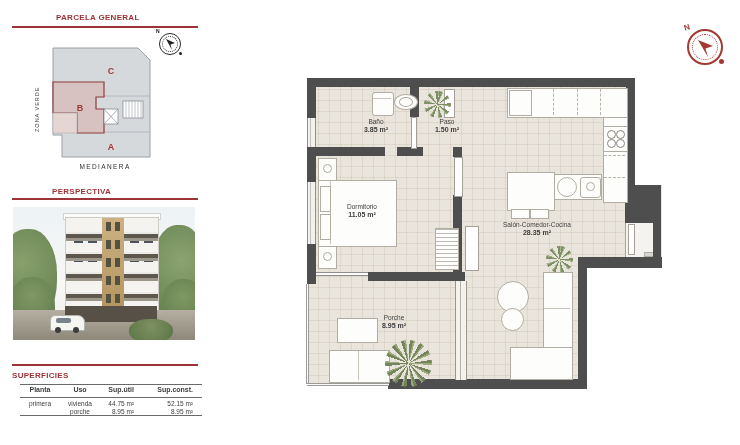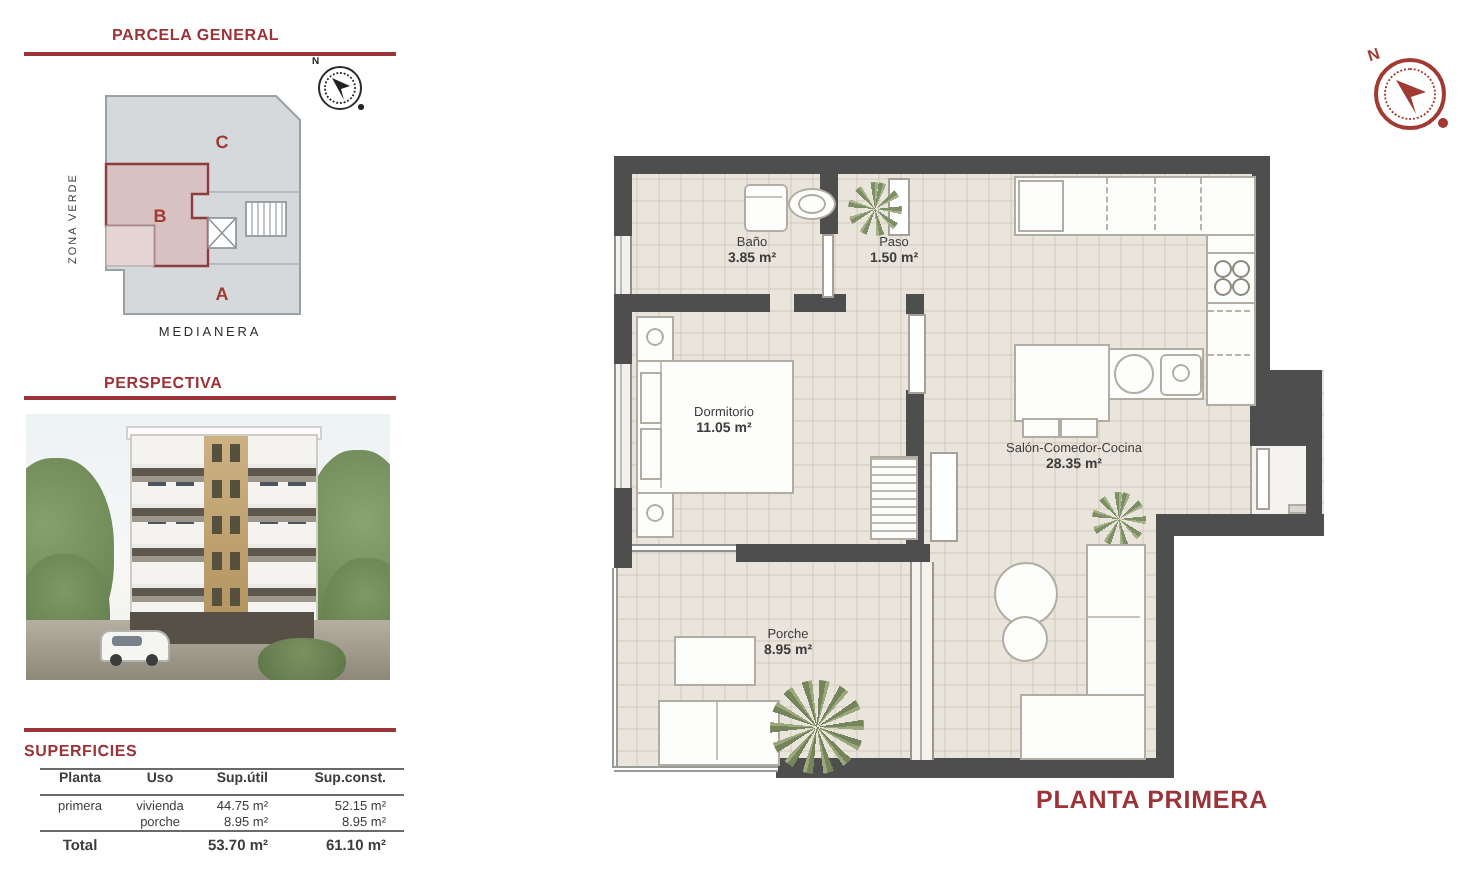--- a/index.html
+++ b/index.html
@@ -174,26 +174,20 @@
     <div class="c td rgt">
       <div>44.75 m²</div>
       <div>8.95 m²</div>
     </div>
     <div class="c td rgt">
       <div>52.15 m²</div>
       <div>8.95 m²</div>
     </div>
   </div>
   <div class="tbl-line" style="left:20px;top:415px;width:182px;"></div>
-  <div class="trow" style="left:20px;top:418px;">
-    <div class="c tt ctr">Total</div>
-    <div class="c"></div>
-    <div class="c tt rgt">53.70 m²</div>
-    <div class="c tt rgt">61.10 m²</div>
-  </div>
 
   <div class="compass" style="left:687px;top:29px;width:32px;height:32px;border:2px solid #a23a33;">
     <div class="ring" style="left:3px;top:3px;right:3px;bottom:3px;border:1px dotted #a23a33;"></div>
     <svg class="abs" style="left:0;top:0;" width="32" height="32" viewBox="0 0 32 32">
       <path d="M9,9 L24,15 L16.5,17.5 L19,26 Z" fill="#a23a33"></path>
     </svg>
     <span class="n" style="left:-5px;top:-8px;font-size:8px;color:#a23a33;transform:rotate(-18deg);">N</span>
     <span class="dot" style="right:-3px;bottom:-1px;width:5px;height:5px;background:#a23a33;"></span>
   </div>
 
@@ -299,15 +293,14 @@
   </div>
   <div class="room-label" style="left:537px;top:221px;">
     <div>Salón-Comedor-Cocina</div>
     <div class="ra">28.35 m²</div>
   </div>
   <div class="room-label" style="left:394px;top:314px;">
     <div>Porche</div>
     <div class="ra">8.95 m²</div>
   </div>
 
-  <div class="plan-title" style="left:518px;top:393px;">PLANTA PRIMERA</div>
 
 </div>
 
 </body></html>

